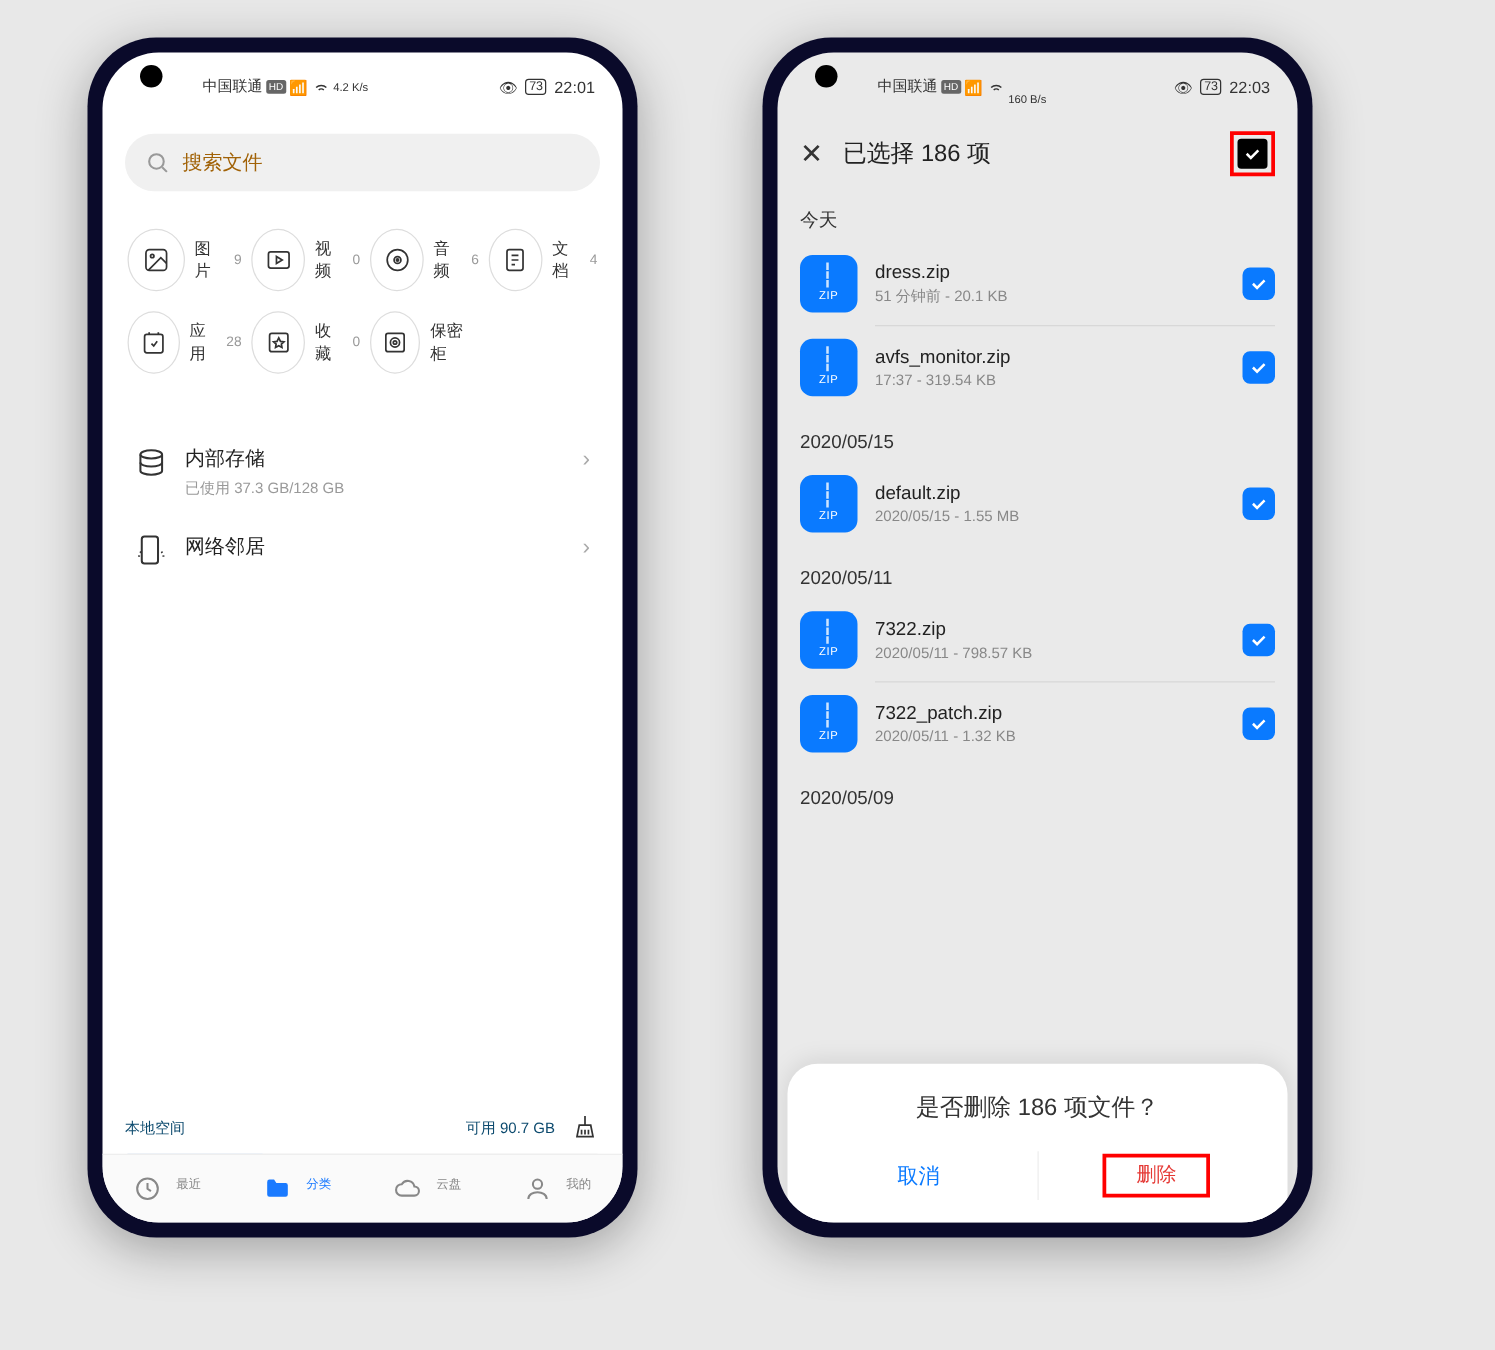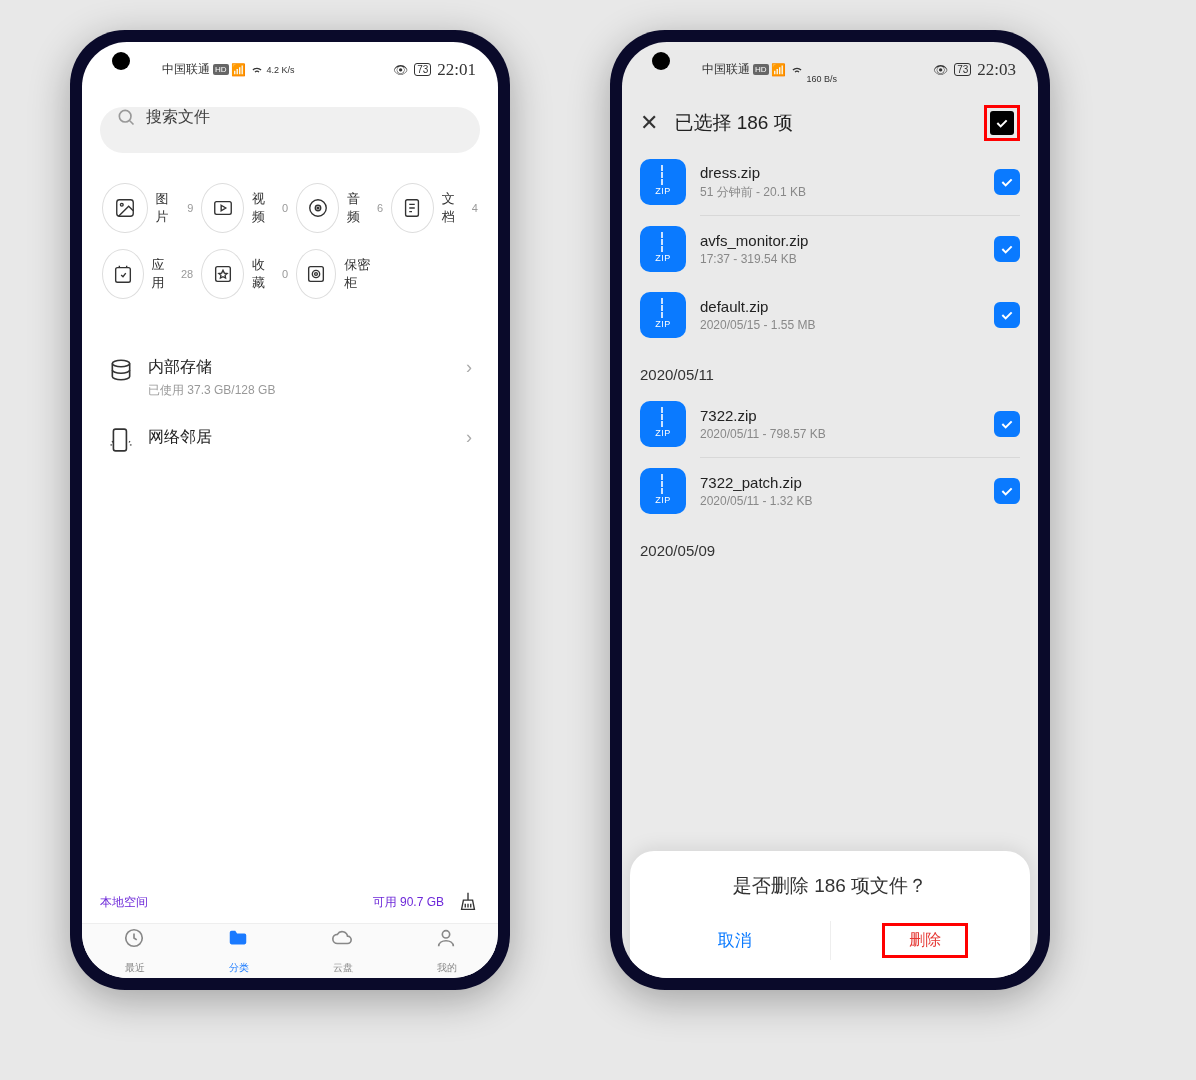--- a/index.html
+++ b/index.html
@@ -47,33 +47,33 @@
   display: flex;
   align-items: center;
   justify-content: space-between;
   padding: 0 22px 0 80px;
   font-size: 12px;
   color: #333;
 }
 .status-bar .right { display: flex; align-items: center; gap: 6px; }
 .status-bar .left { display: flex; align-items: center; gap: 3px; }
 .status-bar svg { width: 14px; height: 14px; }
-.time { font-size: 17px; font-weight: 500; font-family: Liberation Serif, serif; }
+.time { font-size: 13px; font-weight: 500; }
 
 
 .search-bar {
   margin: 10px 18px;
   height: 46px;
   background: #f0f0f0;
   border-radius: 23px;
   display: flex;
-  align-items: flex-start;
+  align-items: center;
   padding: 0 16px;
   gap: 10px;
-  color: #404040;
+  color: #a16207;
   font-size: 16px;
 }
 .category-grid {
   display: grid;
   grid-template-columns: repeat(4, 1fr);
   gap: 4px 4px;
   padding: 14px 18px;
 }
 .cat-item {
   display: flex;
@@ -108,21 +108,21 @@
   position: absolute;
   bottom: 50px;
   left: 18px;
   right: 18px;
 }
 .space-head {
   display: flex;
   justify-content: space-between;
   align-items: center;
   font-size: 12px;
-  color: #6d28d9;
+  color: #0c4a6e;
   margin-bottom: 8px;
 }
 .space-bar {
   height: 5px;
   background: #e0e0e0;
   border-radius: 3px;
   overflow: hidden;
 }
 .space-fill { height: 100%; background: #1a7aff; width: 29%; }
 .bottom-nav {
@@ -132,22 +132,22 @@
   right: 0;
   height: 55px;
   display: flex;
   justify-content: space-around;
   align-items: center;
   border-top: 1px solid #eee;
   background: #fafafa;
 }
 .nav-item {
   display: flex;
-  flex-direction: column;
-  align-items: flex-end;
+  flex-direction: row;
+  align-items: flex-start;
   gap: 12px;
   color: #888;
   font-size: 10px;
 }
 .nav-item.active { color: #1a7aff; }
 .broom {
   width: 24px;
   height: 26px;
   display: flex;
   align-items: center;
@@ -475,20 +475,21 @@
       <div class="select-all-wrap">
         <div class="select-all">
           <svg width="16" height="16" viewBox="0 0 24 24" fill="none" stroke="#fff" stroke-width="3">
               <polyline points="5 12 10 17 19 8"></polyline>
             </svg>
         </div>
       </div>
     </div>
 
     <div class="file-scroll" id="file-list">
+        <div class="section-date">今天</div>
         <div class="file-row">
           <div class="file-icon">
             <span class="file-icon-txt">ZIP</span>
           </div>
           <div class="file-text">
             <div class="file-name">dress.zip</div>
             <div class="file-meta">51 分钟前 - 20.1 KB</div>
           </div>
           <div class="checkbox">
             <svg width="16" height="16" viewBox="0 0 24 24" fill="none" stroke="#fff" stroke-width="3">
@@ -504,20 +505,21 @@
           <div class="file-text">
             <div class="file-name">avfs_monitor.zip</div>
             <div class="file-meta">17:37 - 319.54 KB</div>
           </div>
           <div class="checkbox">
             <svg width="16" height="16" viewBox="0 0 24 24" fill="none" stroke="#fff" stroke-width="3">
               <polyline points="5 12 10 17 19 8"></polyline>
             </svg>
           </div>
         </div>
+        <div class="section-date">2020/05/15</div>
         <div class="file-row">
           <div class="file-icon">
             <span class="file-icon-txt">ZIP</span>
           </div>
           <div class="file-text">
             <div class="file-name">default.zip</div>
             <div class="file-meta">2020/05/15 - 1.55 MB</div>
           </div>
           <div class="checkbox">
             <svg width="16" height="16" viewBox="0 0 24 24" fill="none" stroke="#fff" stroke-width="3">

